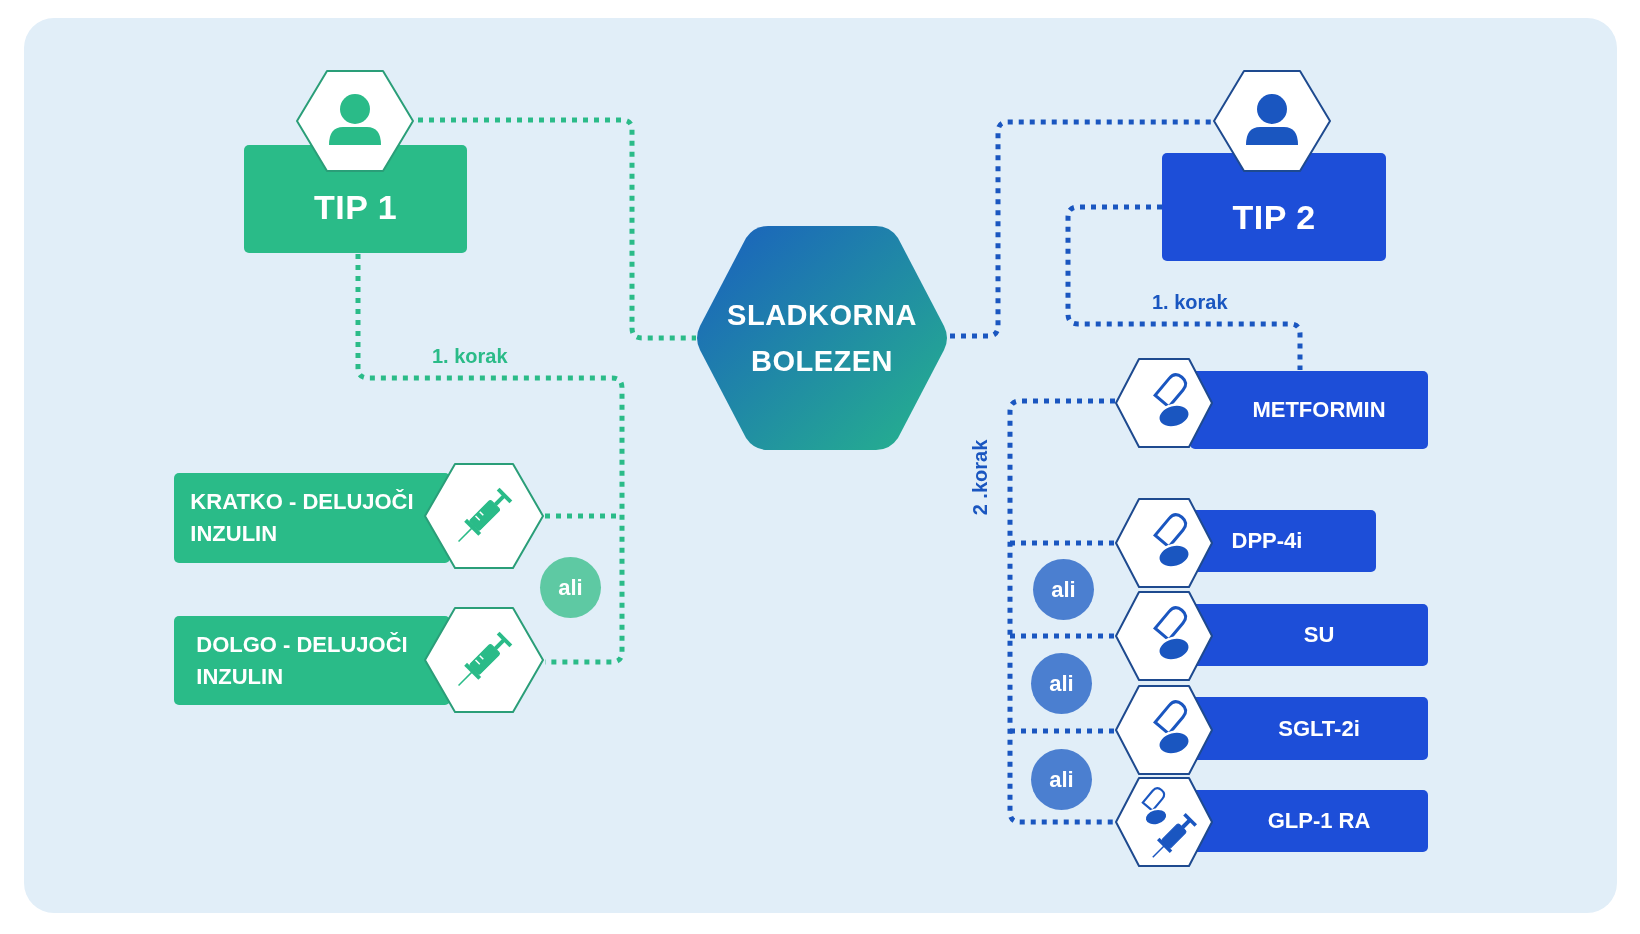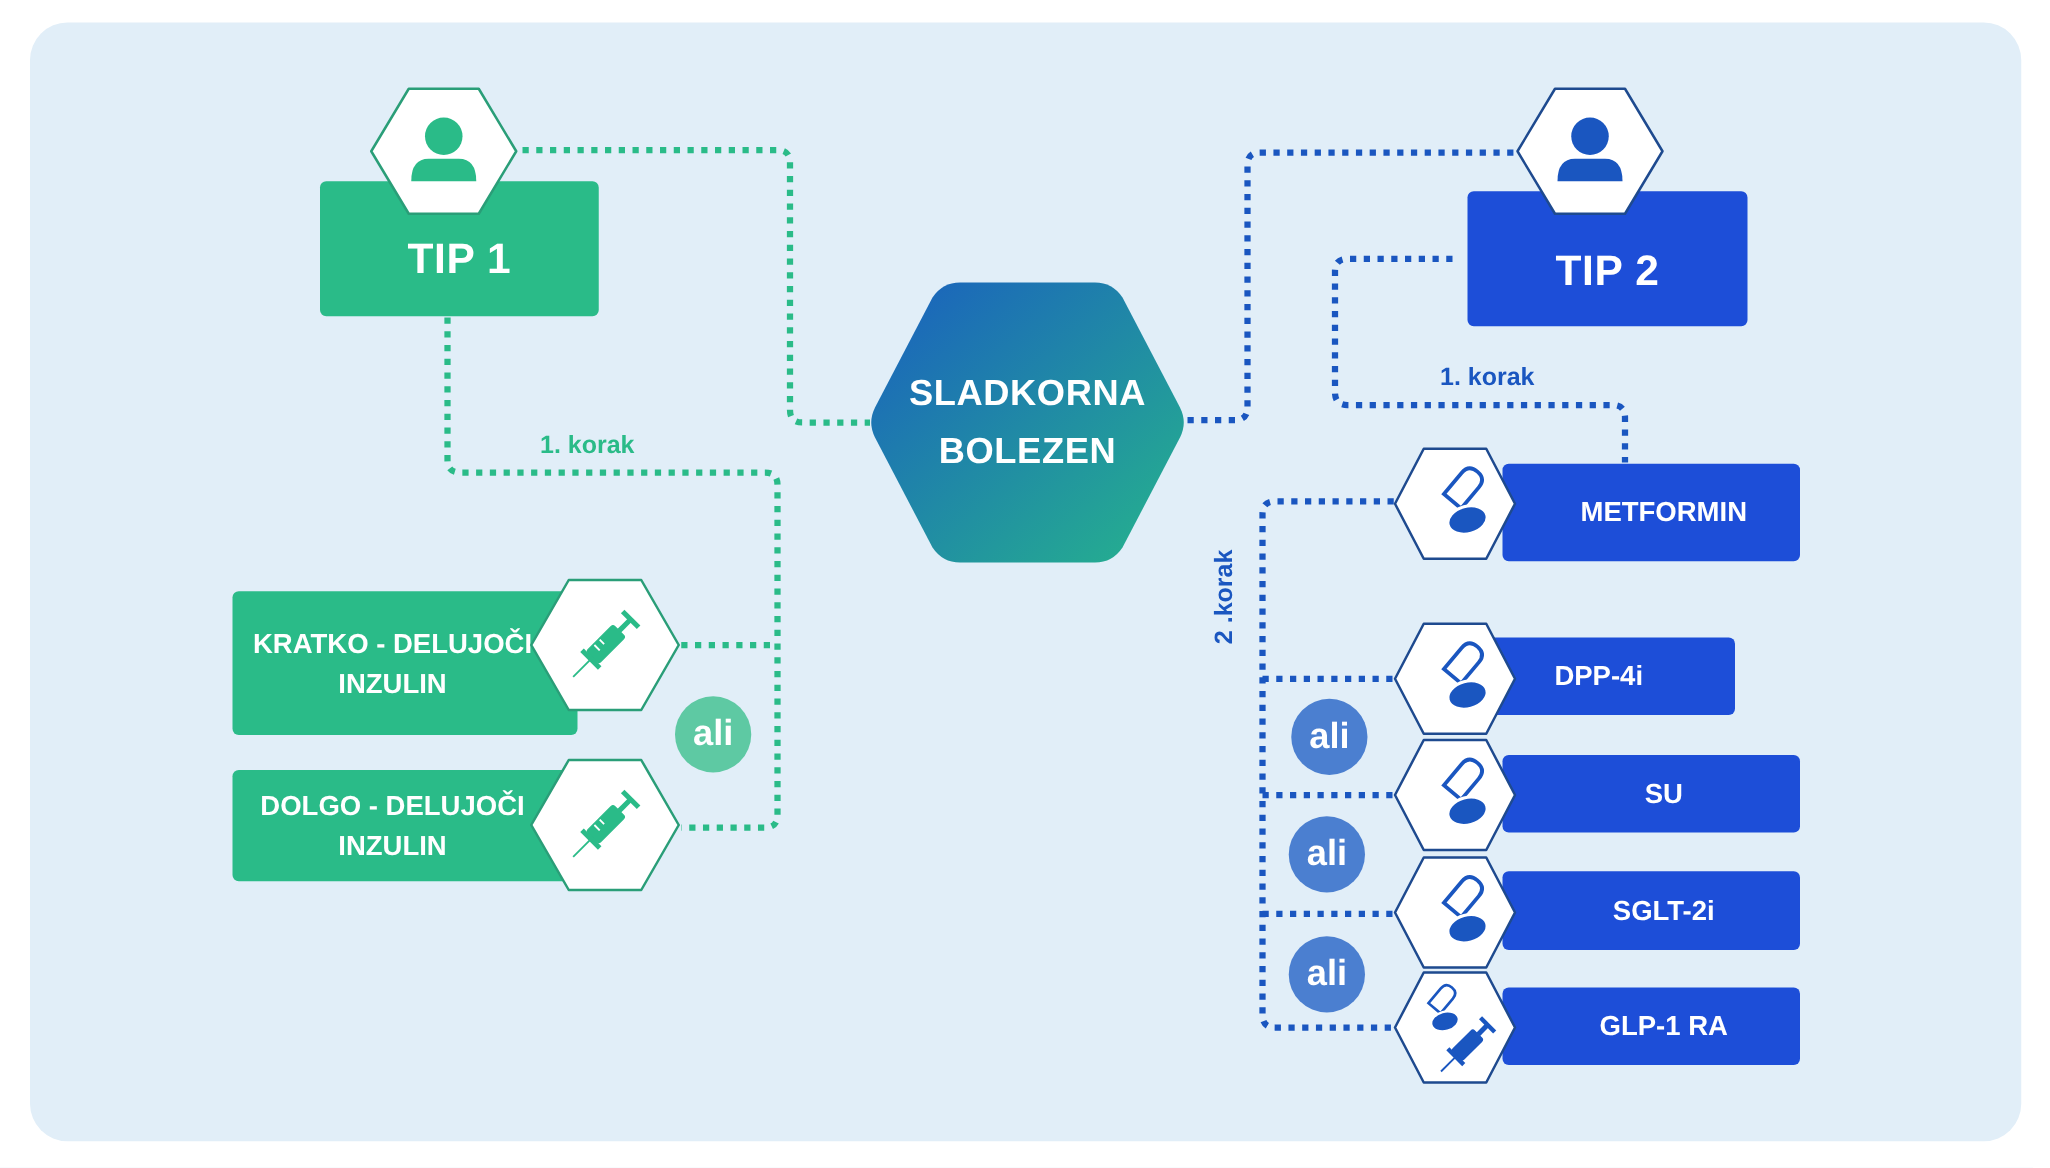--- a/index.html
+++ b/index.html
@@ -1,28 +1,28 @@
 <!DOCTYPE html>
 <html><head>
   <meta charset="utf-8">
   <style>
     html, body { margin: 0; padding: 0; background: #ffffff; }
     body { width: 1640px; height: 934px; position: relative; overflow: hidden; font-family: "Liberation Sans", sans-serif; }
     #panel { position: absolute; left: 24px; top: 18px; width: 1593px; height: 895px; background: #e1eef8; border-radius: 30px; }
     svg#links { position: absolute; left: 0; top: 0; width: 1640px; height: 934px; }
-    .box { position: absolute; color: #fff; font-weight: bold; display: flex; align-items: center; justify-content: center; text-align: center; border-radius: 5px; margin-left: 12px; }
+    .box { position: absolute; color: #fff; font-weight: bold; display: flex; align-items: center; justify-content: center; border-radius: 5px; }
     .green { background: #2abb88; }
     .blue { background: #1d4ed8; }
     .tip-label { font-size: 34px; letter-spacing: 0.5px; }
     .drug-label { font-size: 22px; line-height: 32px; }
     .ins-label { font-size: 22px; line-height: 32px; }
     .hex { position: absolute; }
     .hex svg { width: 100%; height: 100%; display: block; overflow: visible; }
     .step { position: absolute; font-weight: bold; font-size: 20px; }
-    .ali { position: absolute; border-radius: 50%; color: #fff; font-weight: bold; font-size: 29px; display: flex; align-items: center; justify-content: center; }
+    .ali { position: absolute; border-radius: 50%; color: #fff; font-weight: bold; font-size: 22px; display: flex; align-items: center; justify-content: center; }
     .center-text { position: absolute; color: #fff; font-weight: bold; font-size: 29px; line-height: 46px; text-align: center; letter-spacing: 0.5px; }
   </style>
 </head>
 <body>
 
 <div id="panel"></div>
 
 <svg id="links" viewBox="0 0 1640 934">
   <g fill="none" stroke-width="5" stroke-dasharray="5 6">
     <path stroke="#2abb88" d="M 418 120 L 622 120 Q 632 120 632 130 L 632 328 Q 632 338 642 338 L 696 338"></path>
@@ -60,21 +60,21 @@
   <svg viewBox="0 0 120 104">
     <path d="M 32 2 L 88 2 L 118 52 L 88 102 L 32 102 L 2 52 Z" fill="#fff" stroke="#2a9e78" stroke-width="2" stroke-linejoin="round"></path>
     <g fill="#2abb88">
       <circle cx="60" cy="40" r="15"></circle>
       <path d="M 34 76 Q 34 58 48 58 L 72 58 Q 86 58 86 76 Z"></path>
     </g>
   </svg>
 </div>
 <div class="step" style="left:432px; top:345px; color:#2abb88;">1. korak</div>
 
-<div class="box green ins-label" style="left:174px; top:473px; width:276px; height:115px; padding-right:20px; box-sizing:border-box;">
+<div class="box green ins-label" style="left:174px; top:473px; width:276px; height:90px; padding-right:20px; box-sizing:border-box;">
   <div>
     <div>KRATKO - DELUJOČI</div>
     <div>INZULIN</div>
   </div>
 </div>
 <div class="hex" style="left:423px; top:462px; width:122px; height:108px;">
   <svg viewBox="0 0 122 108">
     <path d="M 32 2 L 90 2 L 120 54 L 90 106 L 32 106 L 2 54 Z" fill="#fff" stroke="#2a9e78" stroke-width="2" stroke-linejoin="round"></path>
     <g transform="translate(61 54) rotate(-45)" fill="#2abb88" stroke="#2abb88">
       <rect x="-14" y="-7" width="30" height="14" rx="2"></rect>

